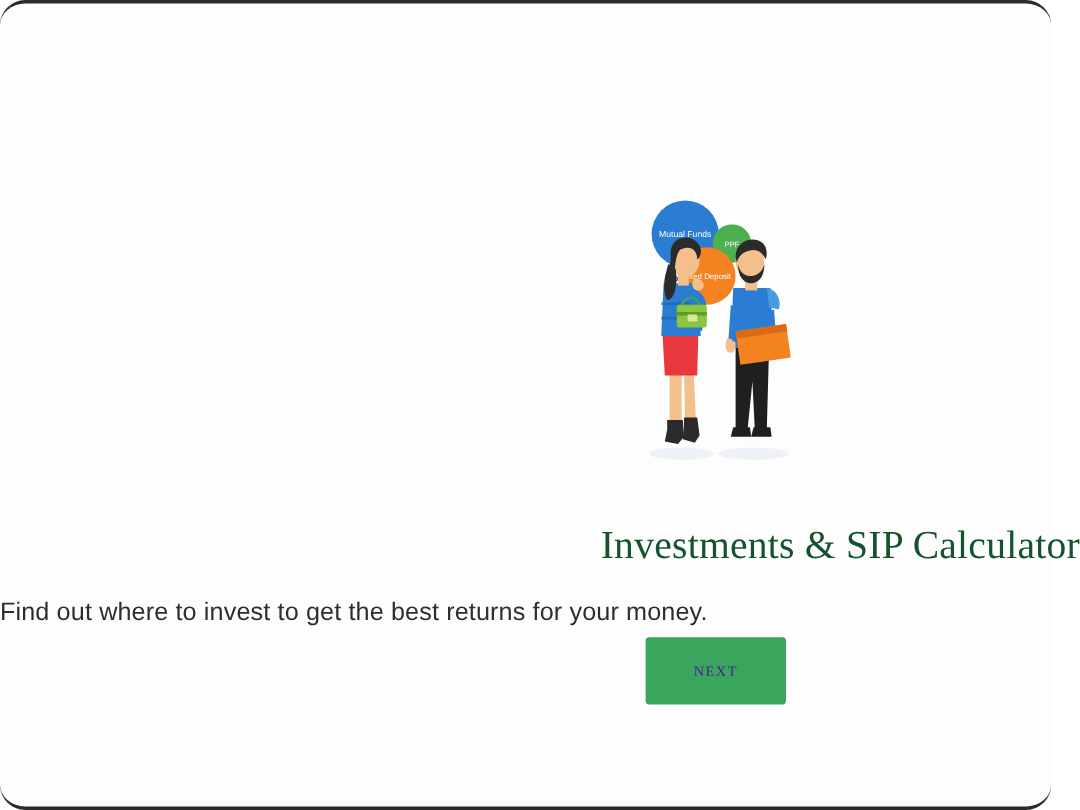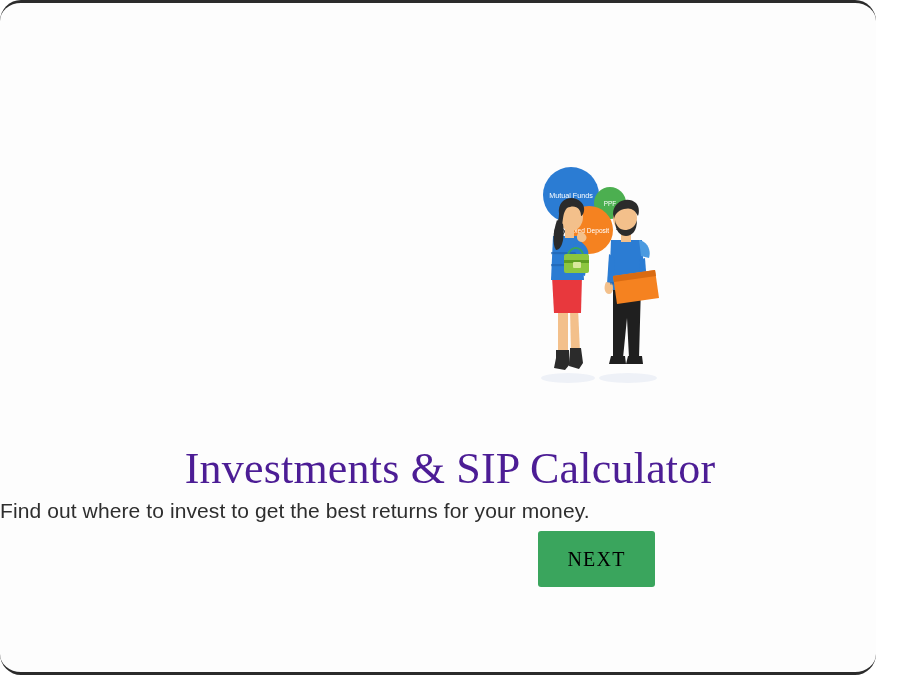--- a/index.html
+++ b/index.html
@@ -39,25 +39,25 @@
     height: 235px;
   }
   .hero-illustration svg { display: block; }
 
   
   .title {
     position: absolute;
     top: 412px;
     left: 0;
     width: 900px;
-    text-align: center;
+    text-align: right;
     font-family: "Liberation Serif", "DejaVu Serif", serif;
-    font-size: 44px;
+    font-size: 33px;
     font-weight: 400;
-    color: #4c1d95;
+    color: #14532d;
     letter-spacing: 0.2px;
     line-height: 1.15;
     white-space: nowrap;
   }
   .subtitle {
     position: absolute;
     top: 475px;
     left: 0;
     width: 900px;
     text-align: left;
@@ -72,23 +72,23 @@
   
   .next-button {
     position: absolute;
     top: 528px;
     left: 538px;
     width: 117px;
     height: 56px;
     background: #3aa55d;
     border: none;
     border-radius: 3px;
-    color: #000000;
+    color: #4c1d95;
     font-family: "Liberation Serif", "DejaVu Serif", serif;
-    font-size: 20px;
+    font-size: 12px;
     letter-spacing: 1.2px;
     cursor: pointer;
     padding: 0;
     display: flex;
     align-items: center;
     justify-content: center;
   }
 
   .bubble-label {
     font-family: "Liberation Sans", sans-serif;

